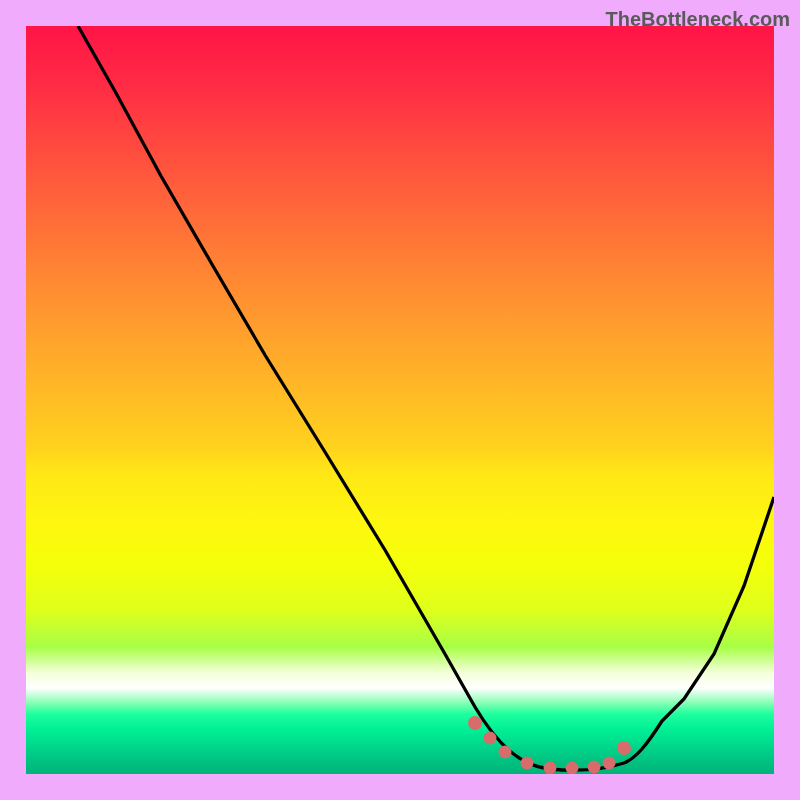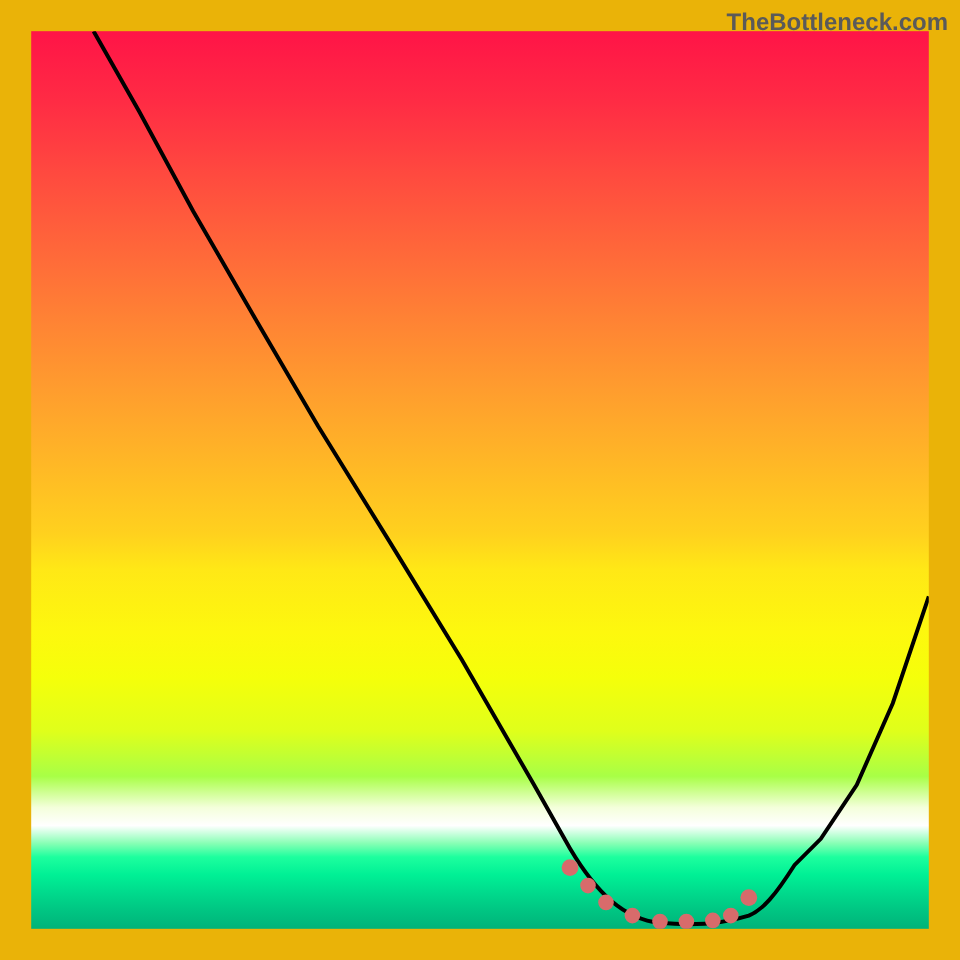--- a/index.html
+++ b/index.html
@@ -7,21 +7,21 @@
     padding: 0;
     background: #000;
     width: 800px;
     height: 800px;
     overflow: hidden;
   }
   .chart-container {
     position: relative;
     width: 800px;
     height: 800px;
-    background: #eab308;
+    background: #f0abfc;
   }
   .plot-area {
     position: absolute;
     left: 26px;
     top: 26px;
     width: 748px;
     height: 748px;
     background: linear-gradient(to bottom,
       #ff1447 0%,
       #ff2c44 8%,

